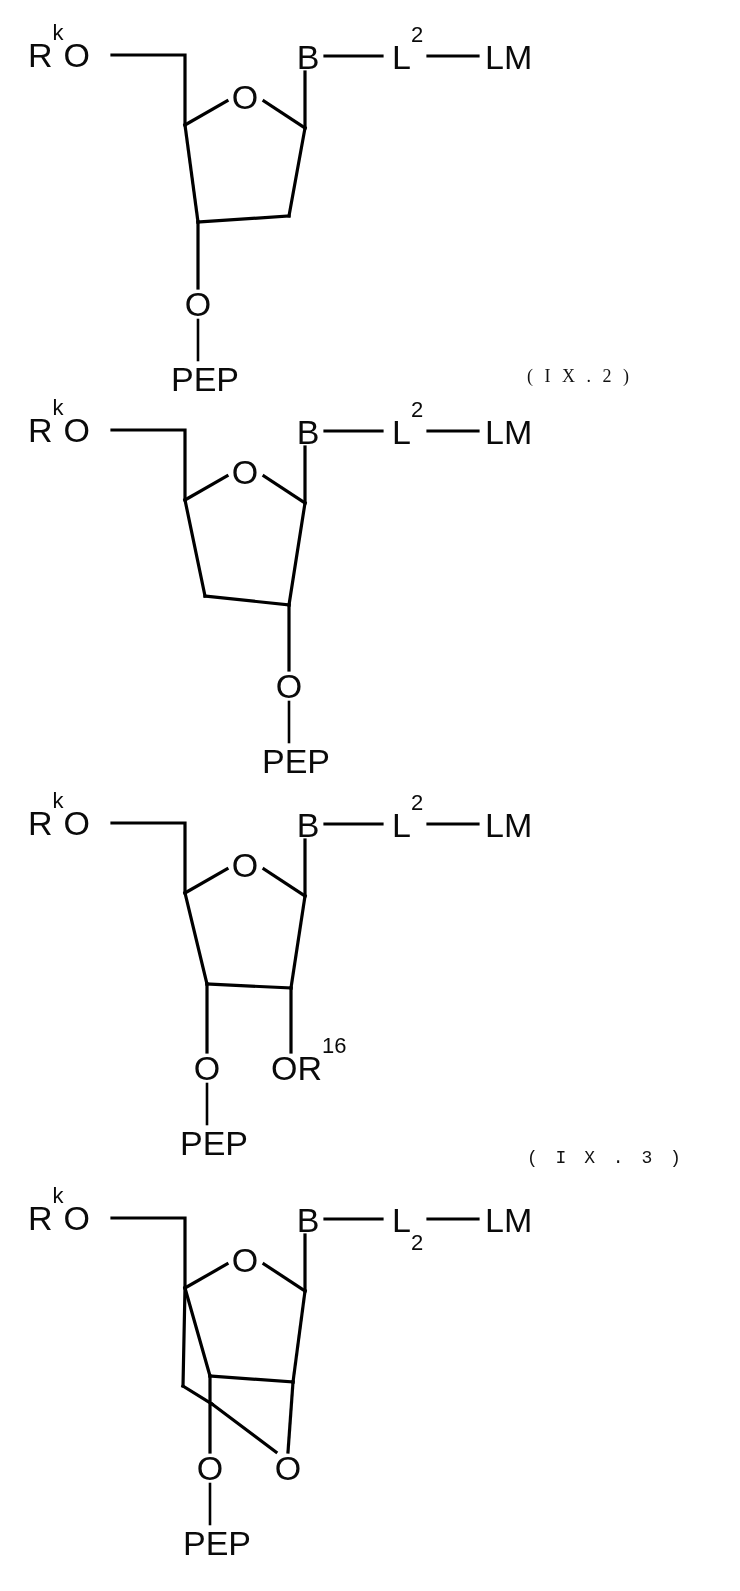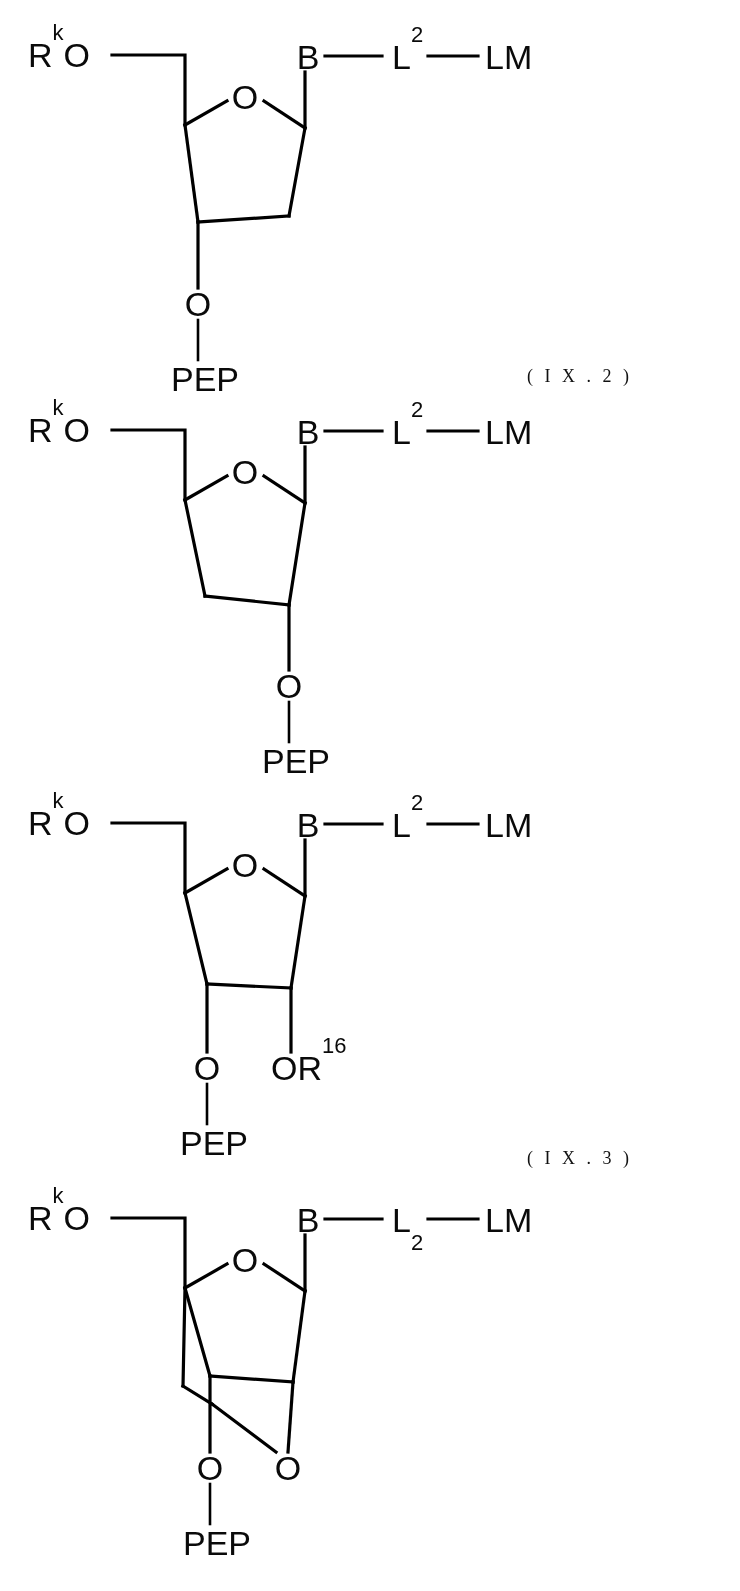--- a/index.html
+++ b/index.html
@@ -121,21 +121,21 @@
       <path class="bond" d="M 428 31 L 478 31"></path>
 
       <text class="atom-left" x="28" y="30"><tspan>R</tspan><tspan class="sup" dy="-10" font-size="22">k</tspan><tspan dy="10">O</tspan></text>
       <text class="atom" x="245" y="72">O</text>
       <text class="atom" x="308" y="32">B</text>
       <text class="atom-left" x="392" y="32"><tspan>L</tspan><tspan class="sup" dy="-10" font-size="22">2</tspan></text>
       <text class="atom-left" x="485" y="32">LM</text>
       <text class="atom" x="289" y="286">O</text>
       <text class="atom" x="296" y="361">PEP</text>
     </svg>
-    <div class="formula-label" style="left:527px; top:748px;">( I X .  3 )</div>
+    <div class="formula-label" style="left:527px; top:748px;font-family:Liberation Mono, monospace;">( I X .  3 )</div>
   </div>
 
   <div class="structure" style="top:790px;">
     <svg width="740" height="400" viewBox="0 0 740 400">
       <path class="bond" d="M 112 33 L 185 33 L 185 103"></path>
       <path class="bond" d="M 185 103 L 227 79"></path>
       <path class="bond" d="M 264 79 L 305 106"></path>
       <path class="bond" d="M 305 106 L 291 198"></path>
       <path class="bond" d="M 291 198 L 207 194"></path>
       <path class="bond" d="M 207 194 L 185 103"></path>

